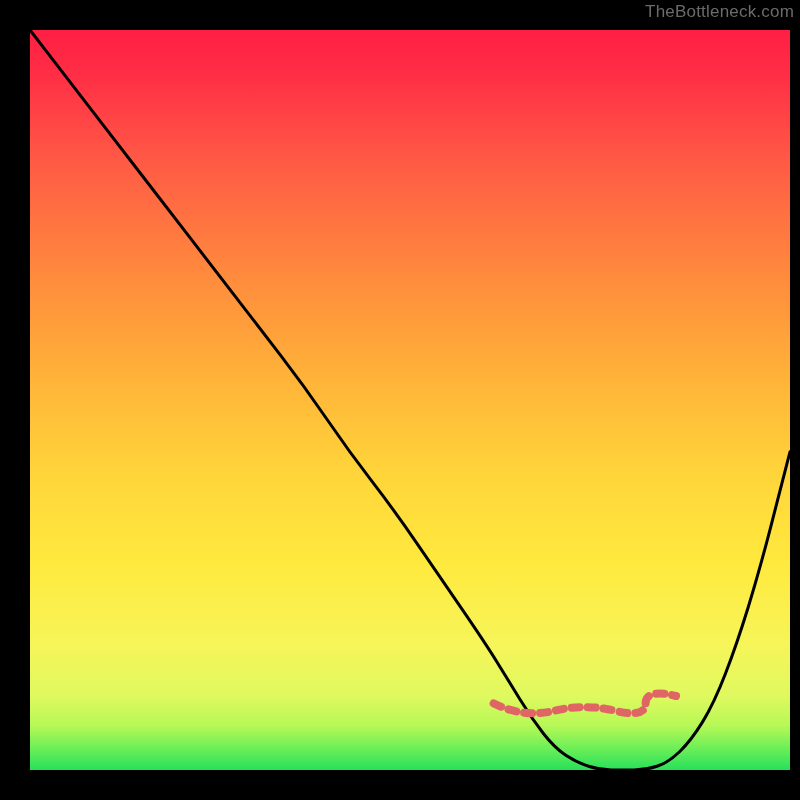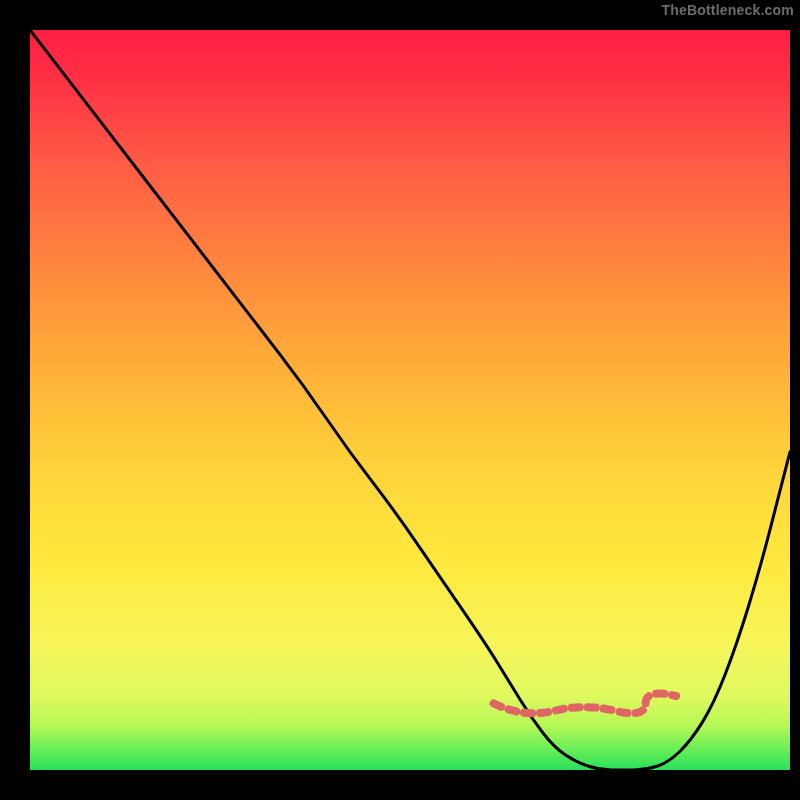--- a/index.html
+++ b/index.html
@@ -15,22 +15,22 @@
     position: relative;
     width: 800px;
     height: 800px;
     background: #000000;
   }
   .watermark {
     position: absolute;
     top: 2px;
     right: 6px;
     color: #6b6b6b;
-    font-size: 14px;
-    font-weight: 700;
+    font-size: 17px;
+    font-weight: 400;
     letter-spacing: 0.2px;
     z-index: 50;
   }
   
   .plot {
     position: absolute;
     left: 30px;
     top: 30px;
     width: 760px;
     height: 740px;

